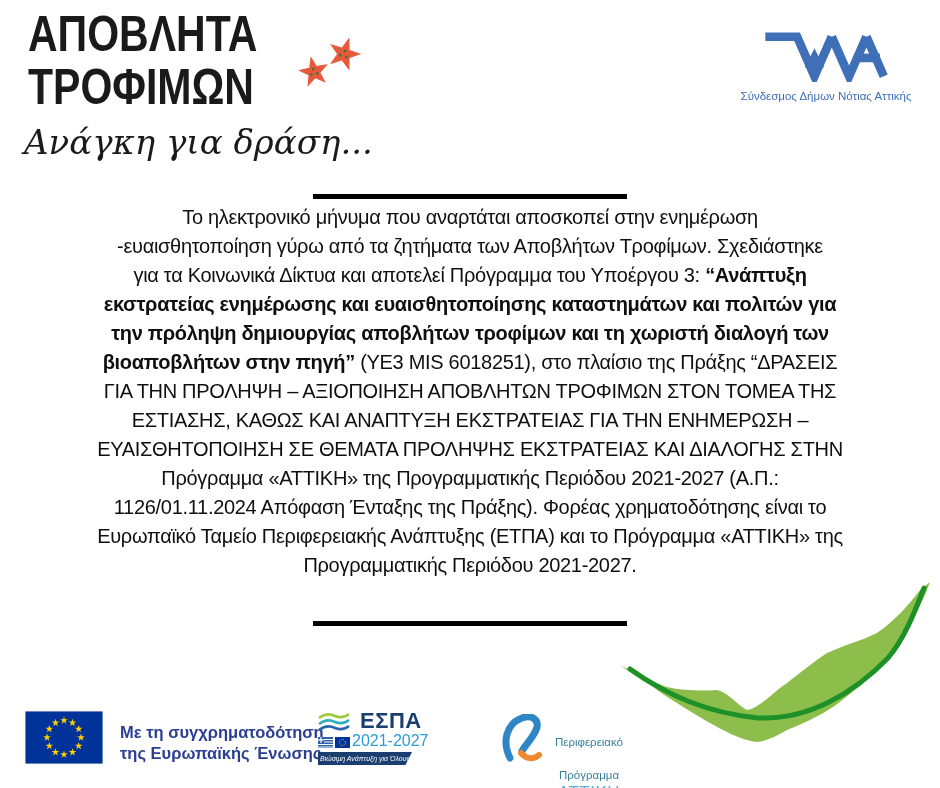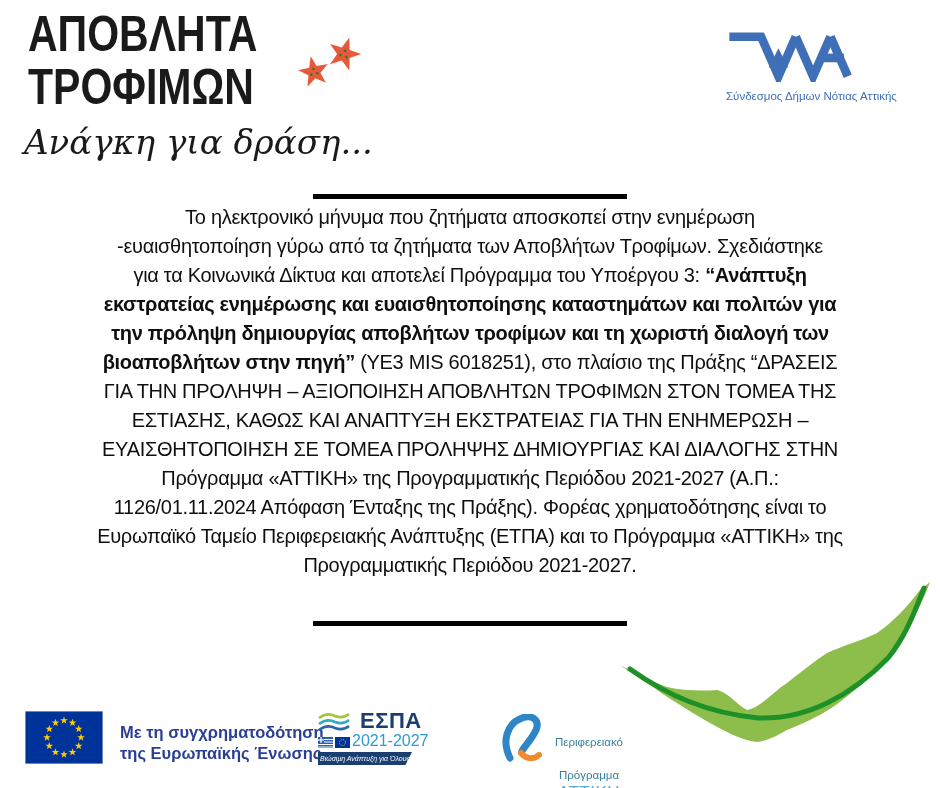--- a/index.html
+++ b/index.html
@@ -10,21 +10,21 @@
   #title{position:absolute;left:28px;top:8px;}
   .title-line{font-size:50px;font-weight:bold;line-height:53px;color:#1a1a1a;
               transform:scaleX(0.82);transform-origin:left top;white-space:nowrap;}
   #subtitle{position:absolute;left:24px;top:122px;font-family:"DejaVu Serif",serif;
             font-style:italic;font-size:34px;color:#1a1a1a;white-space:nowrap;}
 
   
   #title-stars{position:absolute;left:288px;top:30px;}
 
   
-  #sdna{position:absolute;left:726px;top:30px;width:200px;text-align:left;}
+  #sdna{position:absolute;left:726px;top:30px;width:200px;text-align:center;}
   #sdna-caption{margin-top:4px;font-size:11.5px;color:#3E6FB7;white-space:nowrap;}
 
   
   .divider{position:absolute;left:313px;width:314px;height:5px;background:#000;}
   #divider-top{top:194px;}
   #divider-bottom{top:621px;}
 
   
   #paragraph{position:absolute;left:70px;top:203px;width:800px;text-align:center;}
   .pline{font-size:20px;line-height:29px;letter-spacing:-0.3px;white-space:nowrap;color:#0f0f0f;}
@@ -92,29 +92,29 @@
       </g>
       <polygon points="54,19 64,39 44,39" fill="#3E6FB7"></polygon>
     </svg>
     <div id="sdna-caption">Σύνδεσμος Δήμων Νότιας Αττικής</div>
   </div>
 
   <div id="divider-top" class="divider"></div>
   <div id="divider-bottom" class="divider"></div>
 
   <div id="paragraph">
-      <div class="pline"><span>Το ηλεκτρονικό μήνυμα που ζητήματα αποσκοπεί στην ενημέρωση</span></div>
+      <div class="pline"><span>Το ηλεκτρονικό μήνυμα που αναρτάται αποσκοπεί στην ενημέρωση</span></div>
       <div class="pline"><span>-ευαισθητοποίηση γύρω από τα ζητήματα των Αποβλήτων Τροφίμων. Σχεδιάστηκε</span></div>
       <div class="pline"><span>για τα Κοινωνικά Δίκτυα και αποτελεί Πρόγραμμα του Υποέργου 3: </span><span class="b">“Ανάπτυξη</span></div>
       <div class="pline"><span class="b">εκστρατείας ενημέρωσης και ευαισθητοποίησης καταστημάτων και πολιτών για</span></div>
       <div class="pline"><span class="b">την πρόληψη δημιουργίας αποβλήτων τροφίμων και τη χωριστή διαλογή των</span></div>
       <div class="pline"><span class="b">βιοαποβλήτων στην πηγή”</span><span> (ΥΕ3 MIS 6018251), στο πλαίσιο της Πράξης “ΔΡΑΣΕΙΣ</span></div>
       <div class="pline"><span>ΓΙΑ ΤΗΝ ΠΡΟΛΗΨΗ – ΑΞΙΟΠΟΙΗΣΗ ΑΠΟΒΛΗΤΩΝ ΤΡΟΦΙΜΩΝ ΣΤΟΝ ΤΟΜΕΑ ΤΗΣ</span></div>
       <div class="pline"><span>ΕΣΤΙΑΣΗΣ, ΚΑΘΩΣ ΚΑΙ ΑΝΑΠΤΥΞΗ ΕΚΣΤΡΑΤΕΙΑΣ ΓΙΑ ΤΗΝ ΕΝΗΜΕΡΩΣΗ –</span></div>
-      <div class="pline"><span>ΕΥΑΙΣΘΗΤΟΠΟΙΗΣΗ ΣΕ ΤΟΜΕΑ ΠΡΟΛΗΨΗΣ ΔΗΜΙΟΥΡΓΙΑΣ ΚΑΙ ΔΙΑΛΟΓΗΣ ΣΤΗΝ</span></div>
+      <div class="pline"><span>ΕΥΑΙΣΘΗΤΟΠΟΙΗΣΗ ΣΕ ΘΕΜΑΤΑ ΠΡΟΛΗΨΗΣ ΕΚΣΤΡΑΤΕΙΑΣ ΚΑΙ ΔΙΑΛΟΓΗΣ ΣΤΗΝ</span></div>
       <div class="pline"><span>Πρόγραμμα «ΑΤΤΙΚΗ» της Προγραμματικής Περιόδου 2021-2027 (Α.Π.:</span></div>
       <div class="pline"><span>1126/01.11.2024 Απόφαση Ένταξης της Πράξης). Φορέας χρηματοδότησης είναι το</span></div>
       <div class="pline"><span>Ευρωπαϊκό Ταμείο Περιφερειακής Ανάπτυξης (ΕΤΠΑ) και το Πρόγραμμα «ΑΤΤΙΚΗ» της</span></div>
       <div class="pline"><span>Προγραμματικής Περιόδου 2021-2027.</span></div>
     </div>
 
   <svg id="leaf" width="332" height="185" viewBox="0 0 332 185">
     <path fill="#8DBE4C" d="M12,85
       C30,95 45,102 59,107 C76,111 95,111 109,110 C120,112 128,124 139,130
       C152,128 165,112 179,103 C192,93 205,82 219,73 C236,65 253,61 269,53

